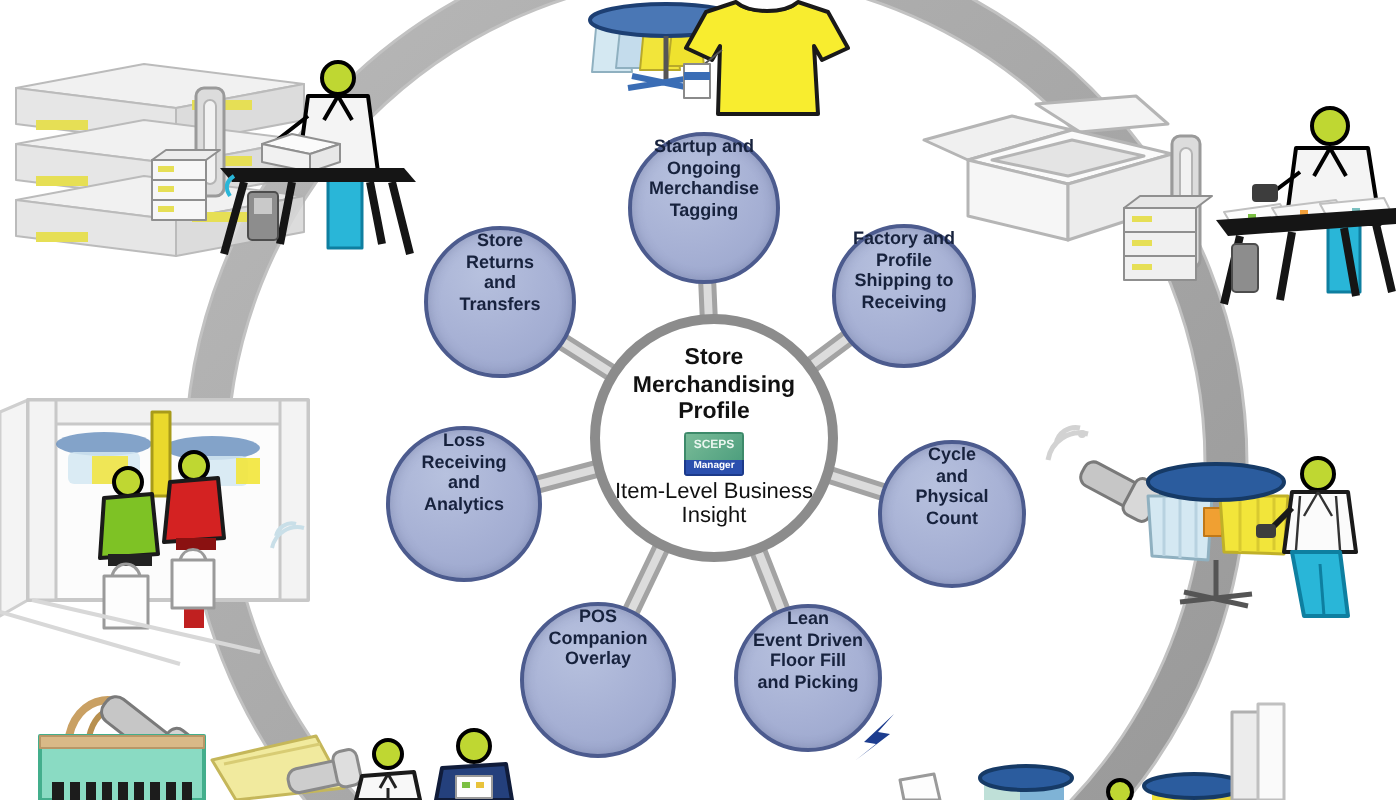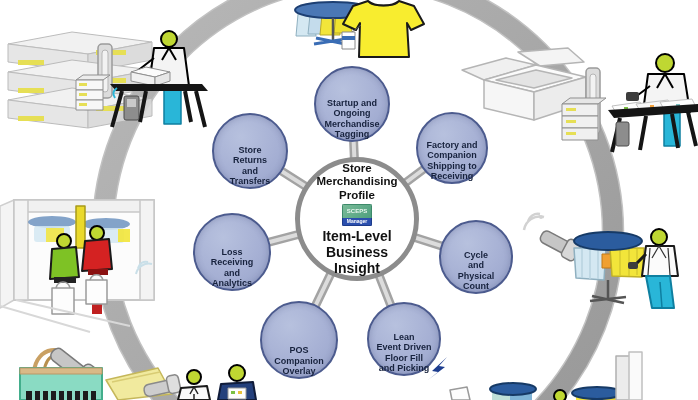--- a/index.html
+++ b/index.html
@@ -5,36 +5,36 @@
   html,body{margin:0;padding:0;background:#fff;}
   #stage{
     position:relative;width:698px;height:400px;overflow:hidden;
     background:#fff;font-family:"Liberation Sans",sans-serif;
   }
   #stage svg{position:absolute;left:0;top:0;z-index:0;}
   .node{
     position:absolute;z-index:2;border-radius:50%;
     background:radial-gradient(circle at 38% 30%, #b7c1de 0%, #a6b0d4 55%, #97a3ca 100%);
     border:2px solid #4c5b8e;
-    display:flex;align-items:flex-end;justify-content:center;text-align:center;
+    display:flex;align-items:flex-start;justify-content:center;text-align:center;
     box-shadow:inset 0 0 6px rgba(50,60,100,.25);
     box-sizing:border-box;
   }
   .node-label{
     white-space:pre-line;font-weight:bold;font-size:9px;line-height:1.18;
     color:#17223d;letter-spacing:0;
   }
   .hub{
     position:absolute;z-index:2;left:295px;top:157px;width:124px;height:124px;
     border-radius:50%;background:#fff;border:5px solid #8c8c8c;box-sizing:border-box;
     display:flex;flex-direction:column;align-items:center;justify-content:center;
     text-align:center;gap:1px;
   }
   .hub-title{white-space:pre-line;font-weight:bold;font-size:11.5px;line-height:1.18;color:#111;}
-  .hub-subtitle{white-space:pre-line;font-weight:bold;font-size:14px;line-height:1.15;color:#111;}
+  .hub-subtitle{white-space:pre-line;font-weight:normal;font-size:11px;line-height:1.15;color:#111;}
   .hub-logo{width:30px;margin:1px 0;border-radius:2px;overflow:hidden;flex:none;}
   .logo-top{
     background:linear-gradient(135deg,#79bb98 0%,#4e9f7e 100%);
     color:#eaf6ef;font-size:6px;font-weight:bold;height:13px;line-height:13px;text-align:center;
     border:1px solid #3d8a6a;border-bottom:none;
   }
   .logo-bottom{
     background:#2b4fae;color:#fff;font-size:5px;font-weight:bold;height:7px;line-height:7px;text-align:center;
     border:1px solid #1c3a8a;border-top:none;
   }
@@ -303,21 +303,21 @@
 </div>
 
 <div class="node" style="left:314px;top:66px;width:76px;height:76px">
   <span class="node-label">Startup and
 Ongoing
 Merchandise
 Tagging</span>
 </div>
 <div class="node" style="left:416px;top:112px;width:72px;height:72px">
   <span class="node-label">Factory and
-Companion
+Profile
 Shipping to
 Receiving</span>
 </div>
 <div class="node" style="left:439px;top:220px;width:74px;height:74px">
   <span class="node-label">Cycle
 and
 Physical
 Count</span>
 </div>
 <div class="node" style="left:260px;top:301px;width:78px;height:78px">

